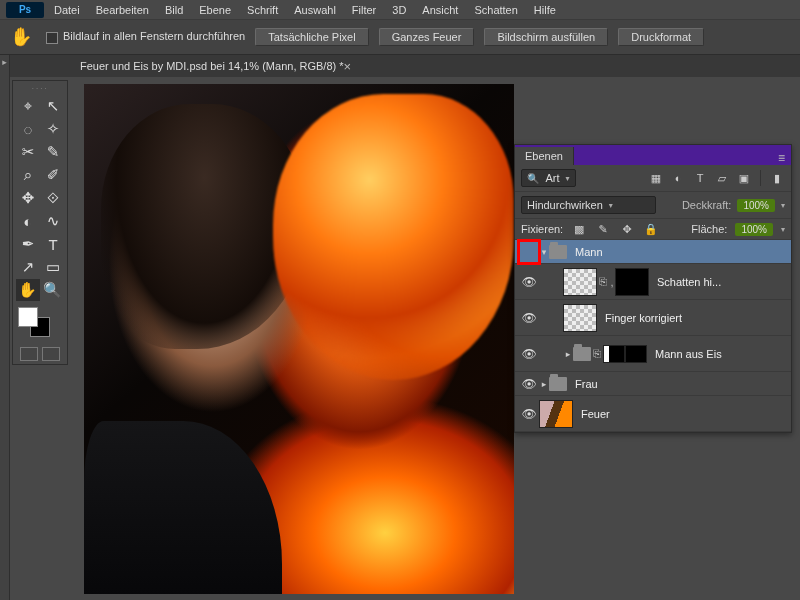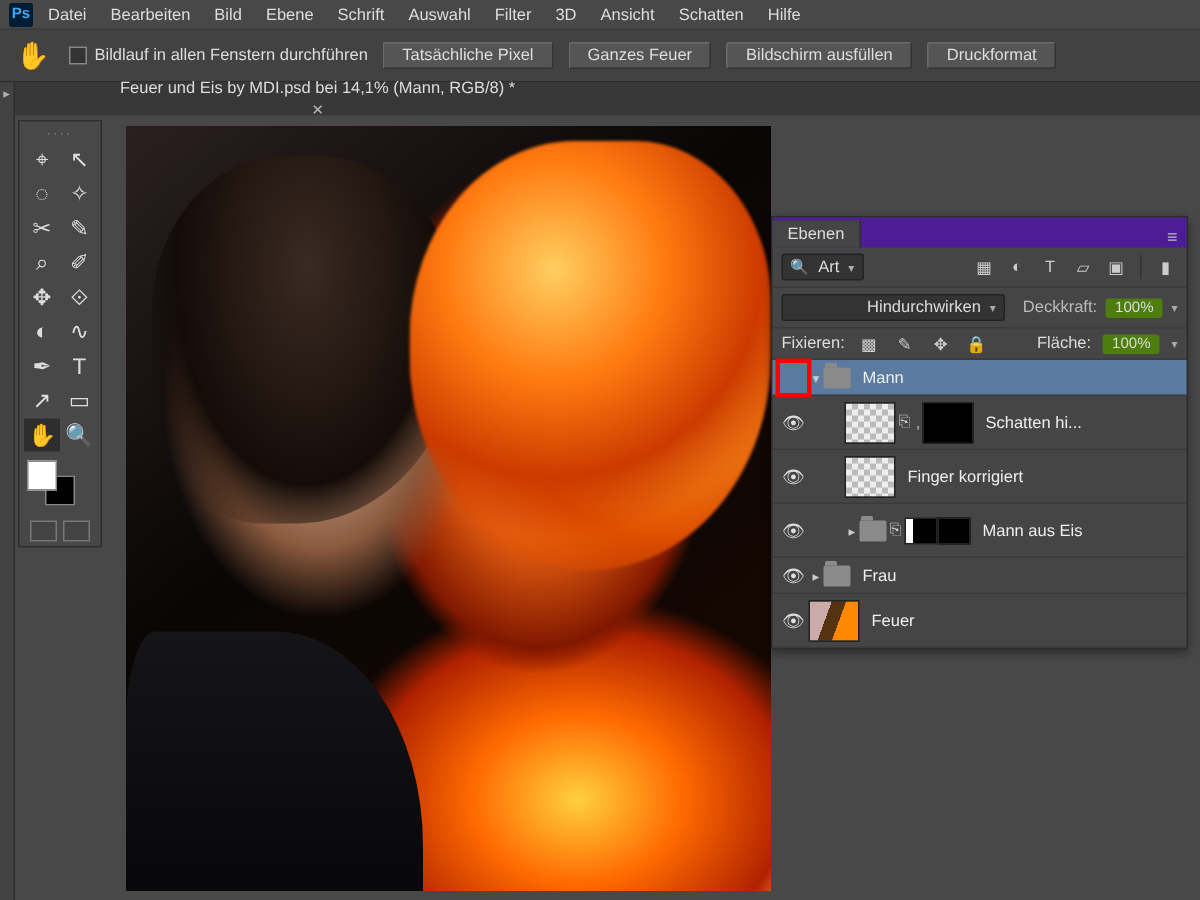--- a/index.html
+++ b/index.html
@@ -1,33 +1,33 @@
 <!DOCTYPE html>
 <html><head>
 <meta charset="utf-8">
 <style>
 * { margin:0; padding:0; box-sizing:border-box; font-family:"Segoe UI",Tahoma,sans-serif; user-select:none; }
 body { width:800px; height:600px; background:#484848; color:#ddd; font-size:11px; overflow:hidden; position:relative; }
 
 
 .menubar { height:20px; background:#484848; display:flex; align-items:center; padding-left:6px; border-bottom:1px solid #3a3a3a; }
-.ps-logo { width:16px; height:16px; background:#001d33; color:#3fa9f5; font-weight:bold; font-size:10px; display:flex; align-items:center; justify-content:center; border-radius:2px; margin-right:10px; }
+.ps-logo { width:38px; height:16px; background:#001d33; color:#3fa9f5; font-weight:bold; font-size:10px; display:flex; align-items:center; justify-content:center; border-radius:2px; margin-right:10px; }
 .menu-item { margin-right:16px; color:#ddd; cursor:default; }
 
 .optbar { height:35px; background:#424242; display:flex; align-items:center; padding-left:8px; gap:10px; border-bottom:1px solid #2c2c2c; }
 .hand-mini { width:28px; height:24px; display:flex; align-items:center; justify-content:center; font-size:18px; }
 .chk { width:12px; height:12px; border:1px solid #888; background:#333; display:inline-block; vertical-align:middle; margin-right:5px; }
 .opt-btn { background:#555; border:1px solid #333; border-top-color:#6a6a6a; border-left-color:#6a6a6a; padding:2px 12px; color:#ddd; font-size:11px; border-radius:2px; }
 
 .sidebar-strip { position:absolute; left:0; top:55px; bottom:0; width:10px; background:#424242; border-right:1px solid #2e2e2e; }
 .sidebar-strip .arrow { color:#aaa; font-size:9px; text-align:center; padding-top:2px; }
 
 
 .tabrow { position:absolute; left:10px; right:0; top:55px; height:22px; background:#383838; display:flex; align-items:center; padding-left:70px; }
-.doctab { color:#ddd; font-size:11px; display:flex; align-items:center; gap:0;flex-direction:column; }
+.doctab { color:#ddd; font-size:11px; display:flex; align-items:center; gap:0; }
 .doctab .x { color:#bbb; font-size:13px; }
 
 
 .toolbox { position:absolute; left:12px; top:80px; width:56px; background:#484848; border:1px solid #2e2e2e; padding:3px; }
 .toolbox .dots { text-align:center; color:#888; font-size:8px; letter-spacing:2px; margin-bottom:2px; }
 .tool-grid { display:grid; grid-template-columns:1fr 1fr; gap:1px; }
 .tool { width:24px; height:22px; display:flex; align-items:center; justify-content:center; background:#484848; color:#ddd; font-size:15px; }
 .tool.active { background:#2e2e2e; }
 .swatches { margin-top:6px; position:relative; height:32px; }
 .sw-f { position:absolute; left:2px; top:0; width:20px; height:20px; background:#fff; border:1px solid #888; }
@@ -182,21 +182,21 @@
     <div class="ic">▦</div>
     <div class="ic">◐</div>
     <div class="ic">T</div>
     <div class="ic">▱</div>
     <div class="ic">▣</div>
     <div class="sepv"></div>
     <div class="ic">▮</div>
   </div>
 
   <div class="p-row">
-    <div class="dd" style="width:149px;justify-content:flex-end">
+    <div class="dd" style="width:135px;justify-content:flex-start">
       <span>Hindurchwirken</span>
         <span class="arr">▾</span>
     </div>
     <div style="flex:1"></div>
     <span class="lbl">Deckkraft:</span>
     <span class="val">100%</span>
     <span class="arr" style="font-size:8px;color:#aaa">▾</span>
   </div>
 
   <div class="pxrow">

